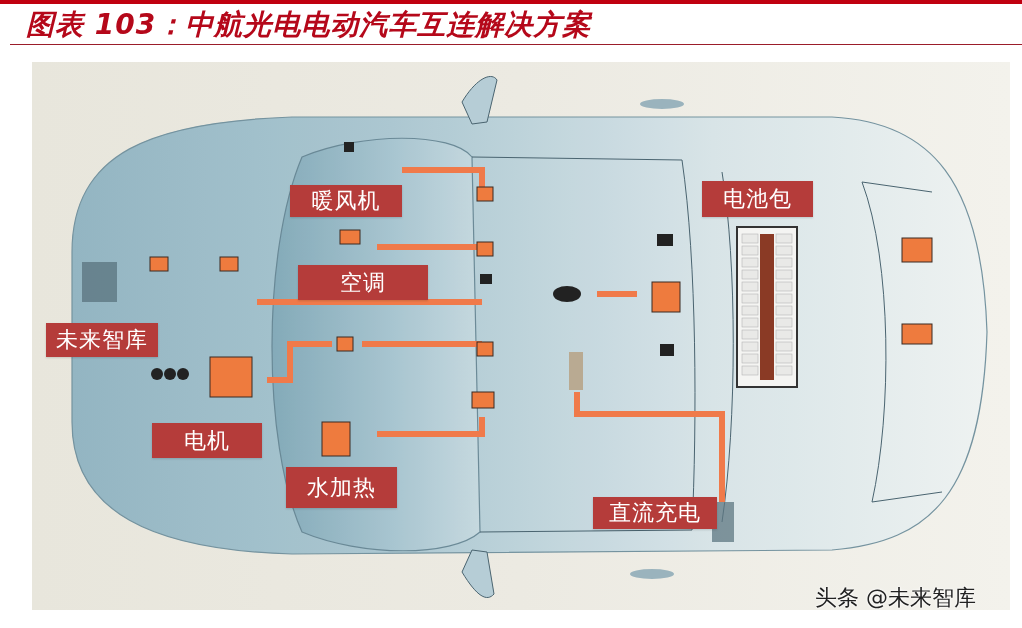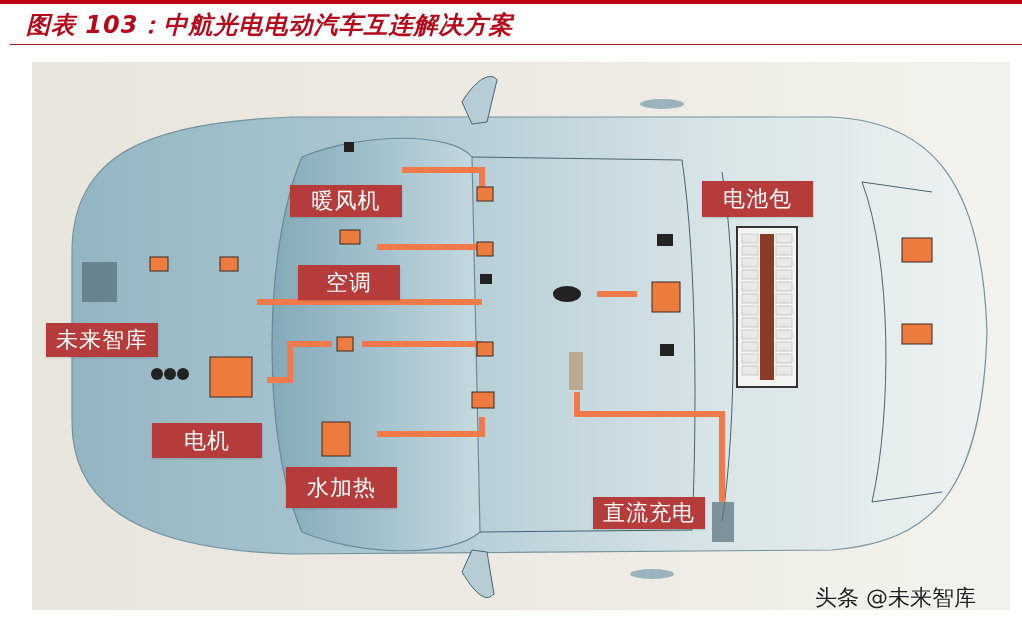--- a/index.html
+++ b/index.html
@@ -1,21 +1,21 @@
 <!DOCTYPE html>
 <html><head>
   <meta charset="utf-8">
   <style>
     html, body { margin: 0; padding: 0; background: #ffffff; }
     body { width: 1022px; height: 628px; position: relative; overflow: hidden; font-family: "DejaVu Sans", sans-serif; }
 
     .top-bar { position: absolute; left: 0; top: 0; width: 1022px; height: 4px; background: #c00010; }
     .fig-title { position: absolute; left: 26px; top: 8px; height: 34px; line-height: 34px;
       font-family: "DejaVu Sans", sans-serif; font-weight: bold; font-style: italic;
-      font-size: 24px; color: #b5081a; white-space: nowrap; letter-spacing: 1px; }
+      font-size: 28px; color: #b5081a; white-space: nowrap; letter-spacing: 1px; }
     .title-rule { position: absolute; left: 10px; top: 44px; width: 1012px; height: 1px; background: #9b1d2a; }
 
     .photo { position: absolute; left: 32px; top: 62px; width: 978px; height: 548px; overflow: hidden;
       background: linear-gradient(90deg, #e8e6dc 0%, #eceae2 50%, #f3f2ec 100%); }
     .photo svg { position: absolute; left: 0; top: 0; }
 
     .label { position: absolute; background: #b53c3a; color: #ffffff; font-size: 22px;
       font-family: "DejaVu Sans", sans-serif; display: flex; align-items: center; justify-content: center;
       letter-spacing: 1px; box-shadow: 0 1px 2px rgba(0,0,0,0.15); }
 
@@ -128,21 +128,21 @@
       <rect x="625" y="172" width="16" height="12"></rect>
       <rect x="628" y="282" width="14" height="12"></rect>
       <ellipse cx="535" cy="232" rx="14" ry="8"></ellipse>
     </g>
     <rect x="537" y="290" width="14" height="38" fill="#b9aa92"></rect>
 
     <rect x="680" y="440" width="22" height="40" fill="#5d7782" opacity="0.75"></rect>
   </svg>
 
   <div class="label" style="left:258px; top:123px; width:112px; height:32px;">暖风机</div>
-  <div class="label" style="left:266px; top:203px; width:102px; height:35px;">空调</div>
+  <div class="label" style="left:266px; top:203px; width:130px; height:35px;">空调</div>
   <div class="label" style="left:14px; top:261px; width:112px; height:34px;">未来智库</div>
   <div class="label" style="left:120px; top:341px; width:110px; height:35px;margin-top:20px;">电机</div>
   <div class="label" style="left:254px; top:405px; width:111px; height:41px;">水加热</div>
   <div class="label" style="left:670px; top:119px; width:111px; height:36px;">电池包</div>
-  <div class="label" style="left:561px; top:435px; width:112px; height:32px;">直流充电</div>
+  <div class="label" style="left:561px; top:435px; width:124px; height:32px;">直流充电</div>
 </div>
 
 <div class="watermark">头条 @未来智库</div>
 
 </body></html>

